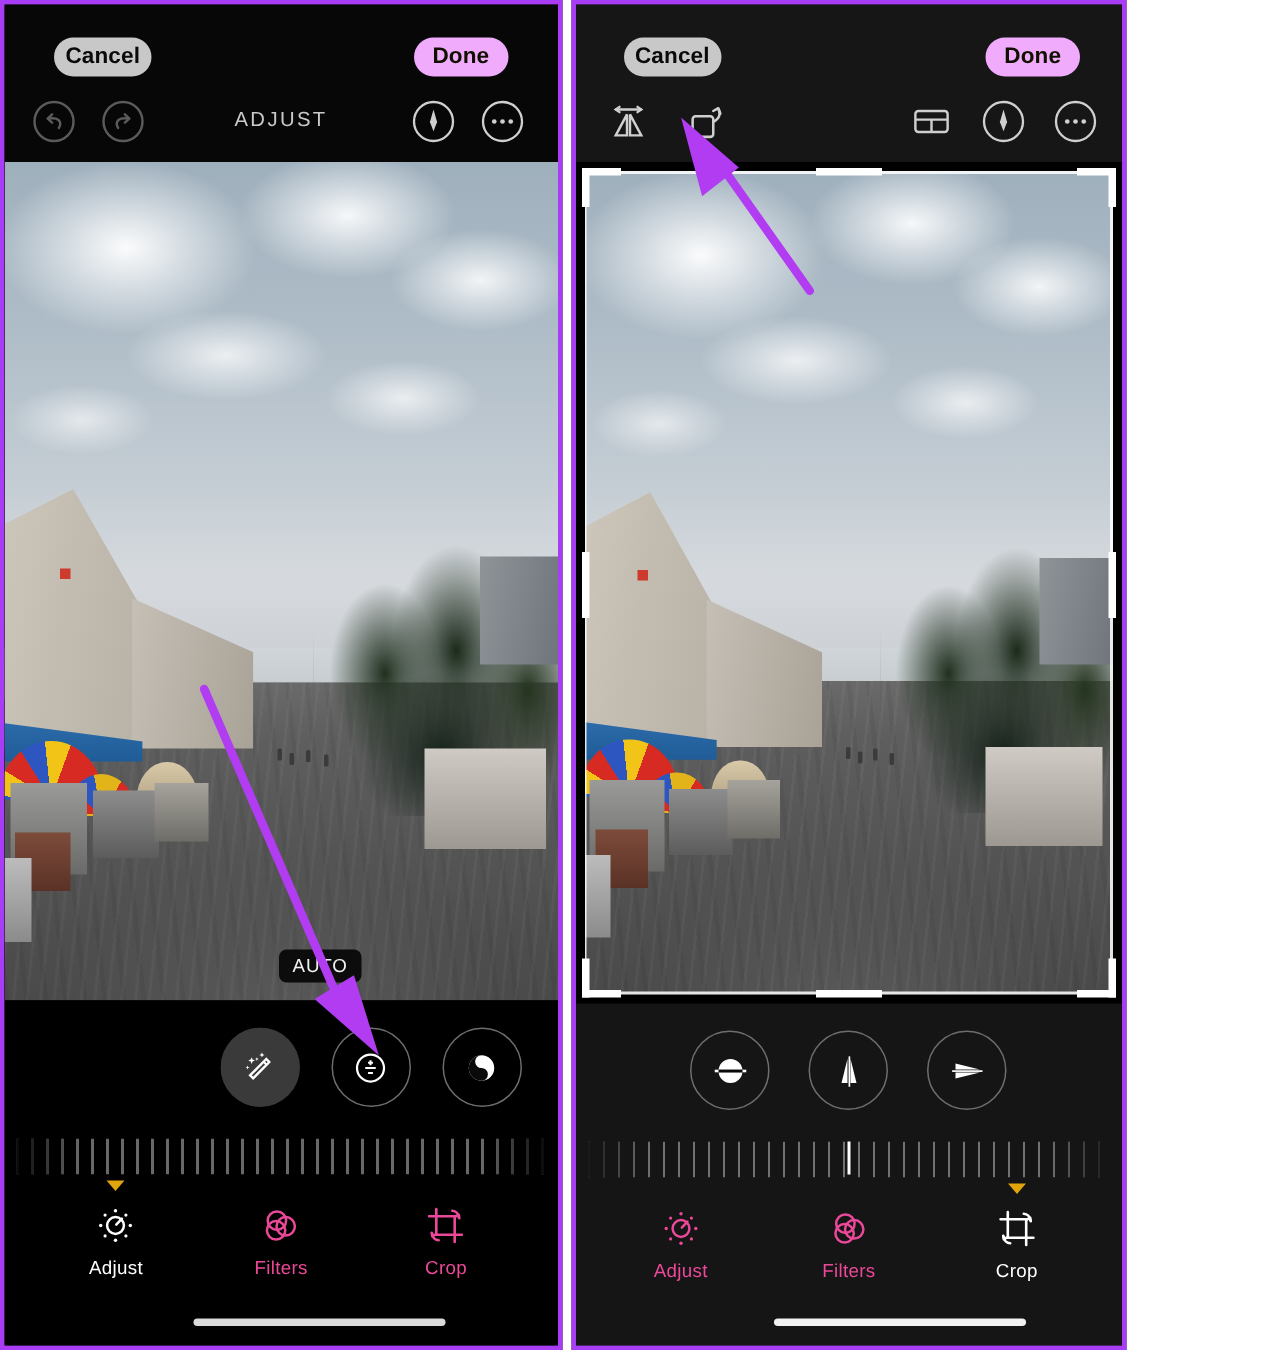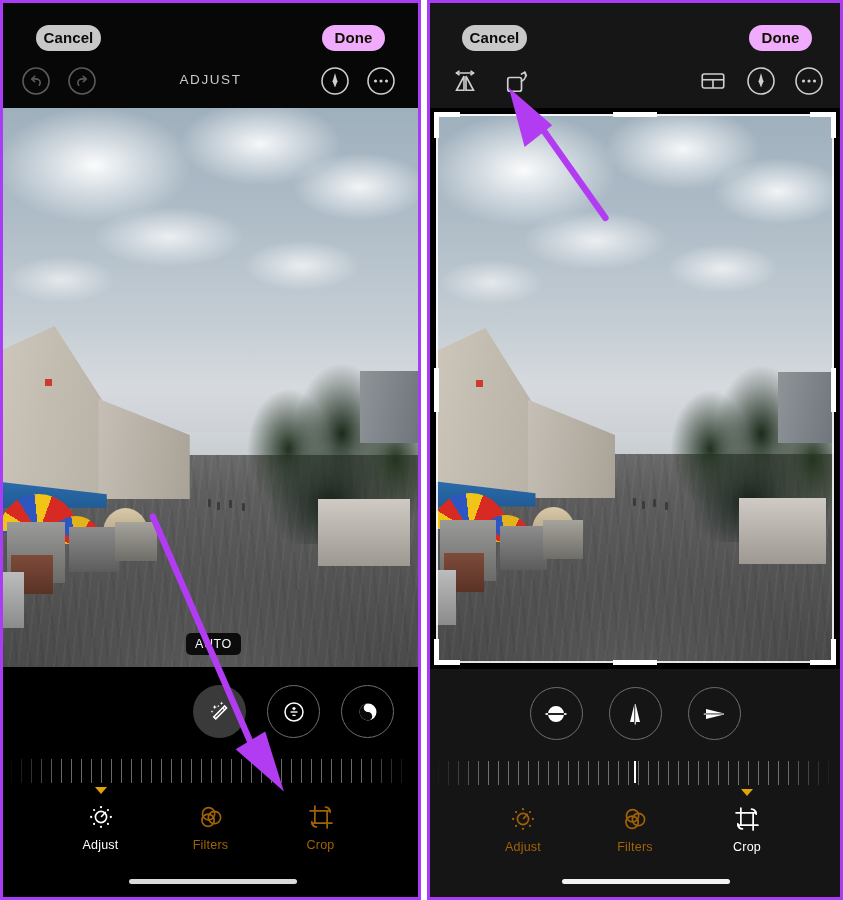--- a/index.html
+++ b/index.html
@@ -4,21 +4,21 @@
 <style>
   * { box-sizing: border-box; margin: 0; padding: 0; }
   html, body {
     width: 843px; height: 900px;
     background: #ffffff;
     font-family: "Liberation Sans", sans-serif;
     overflow: hidden;
   }
   .stage {
     position: relative;
-    width: 843px; height: 900px;
+    width: 751px; height: 900px;
     display: flex;
     background: #ffffff;
   }
 
   
   .panel {
     position: relative;
     height: 900px;
     border: 3px solid #a93cf5;
     background: #000000;
@@ -260,21 +260,21 @@
 
   .tabs{
     position:absolute; left:0; right:0; top:134px;
     display:flex; justify-content:center; gap:40px;
   }
   .panel.left .tabs{ justify-content:center; gap:38px; padding-left:0; }
   .tab{
     position:relative;
     width:72px;
     display:flex; flex-direction:column; align-items:center; gap:5px;
-    color:#a16207;
+    color:#ec4899;
   }
   .tab.selected{ color:#ffffff; }
   .tab svg{ width:32px; height:32px; display:block; }
   .tab .lbl{ font-size:12.5px; letter-spacing:.2px; }
   .tab .marker{
     position:absolute; top:-14px; left:50%; transform:translateX(-50%);
     width:0;height:0;
     border-left:6px solid transparent; border-right:6px solid transparent;
     border-top:7px solid #e0a50b;
   }

